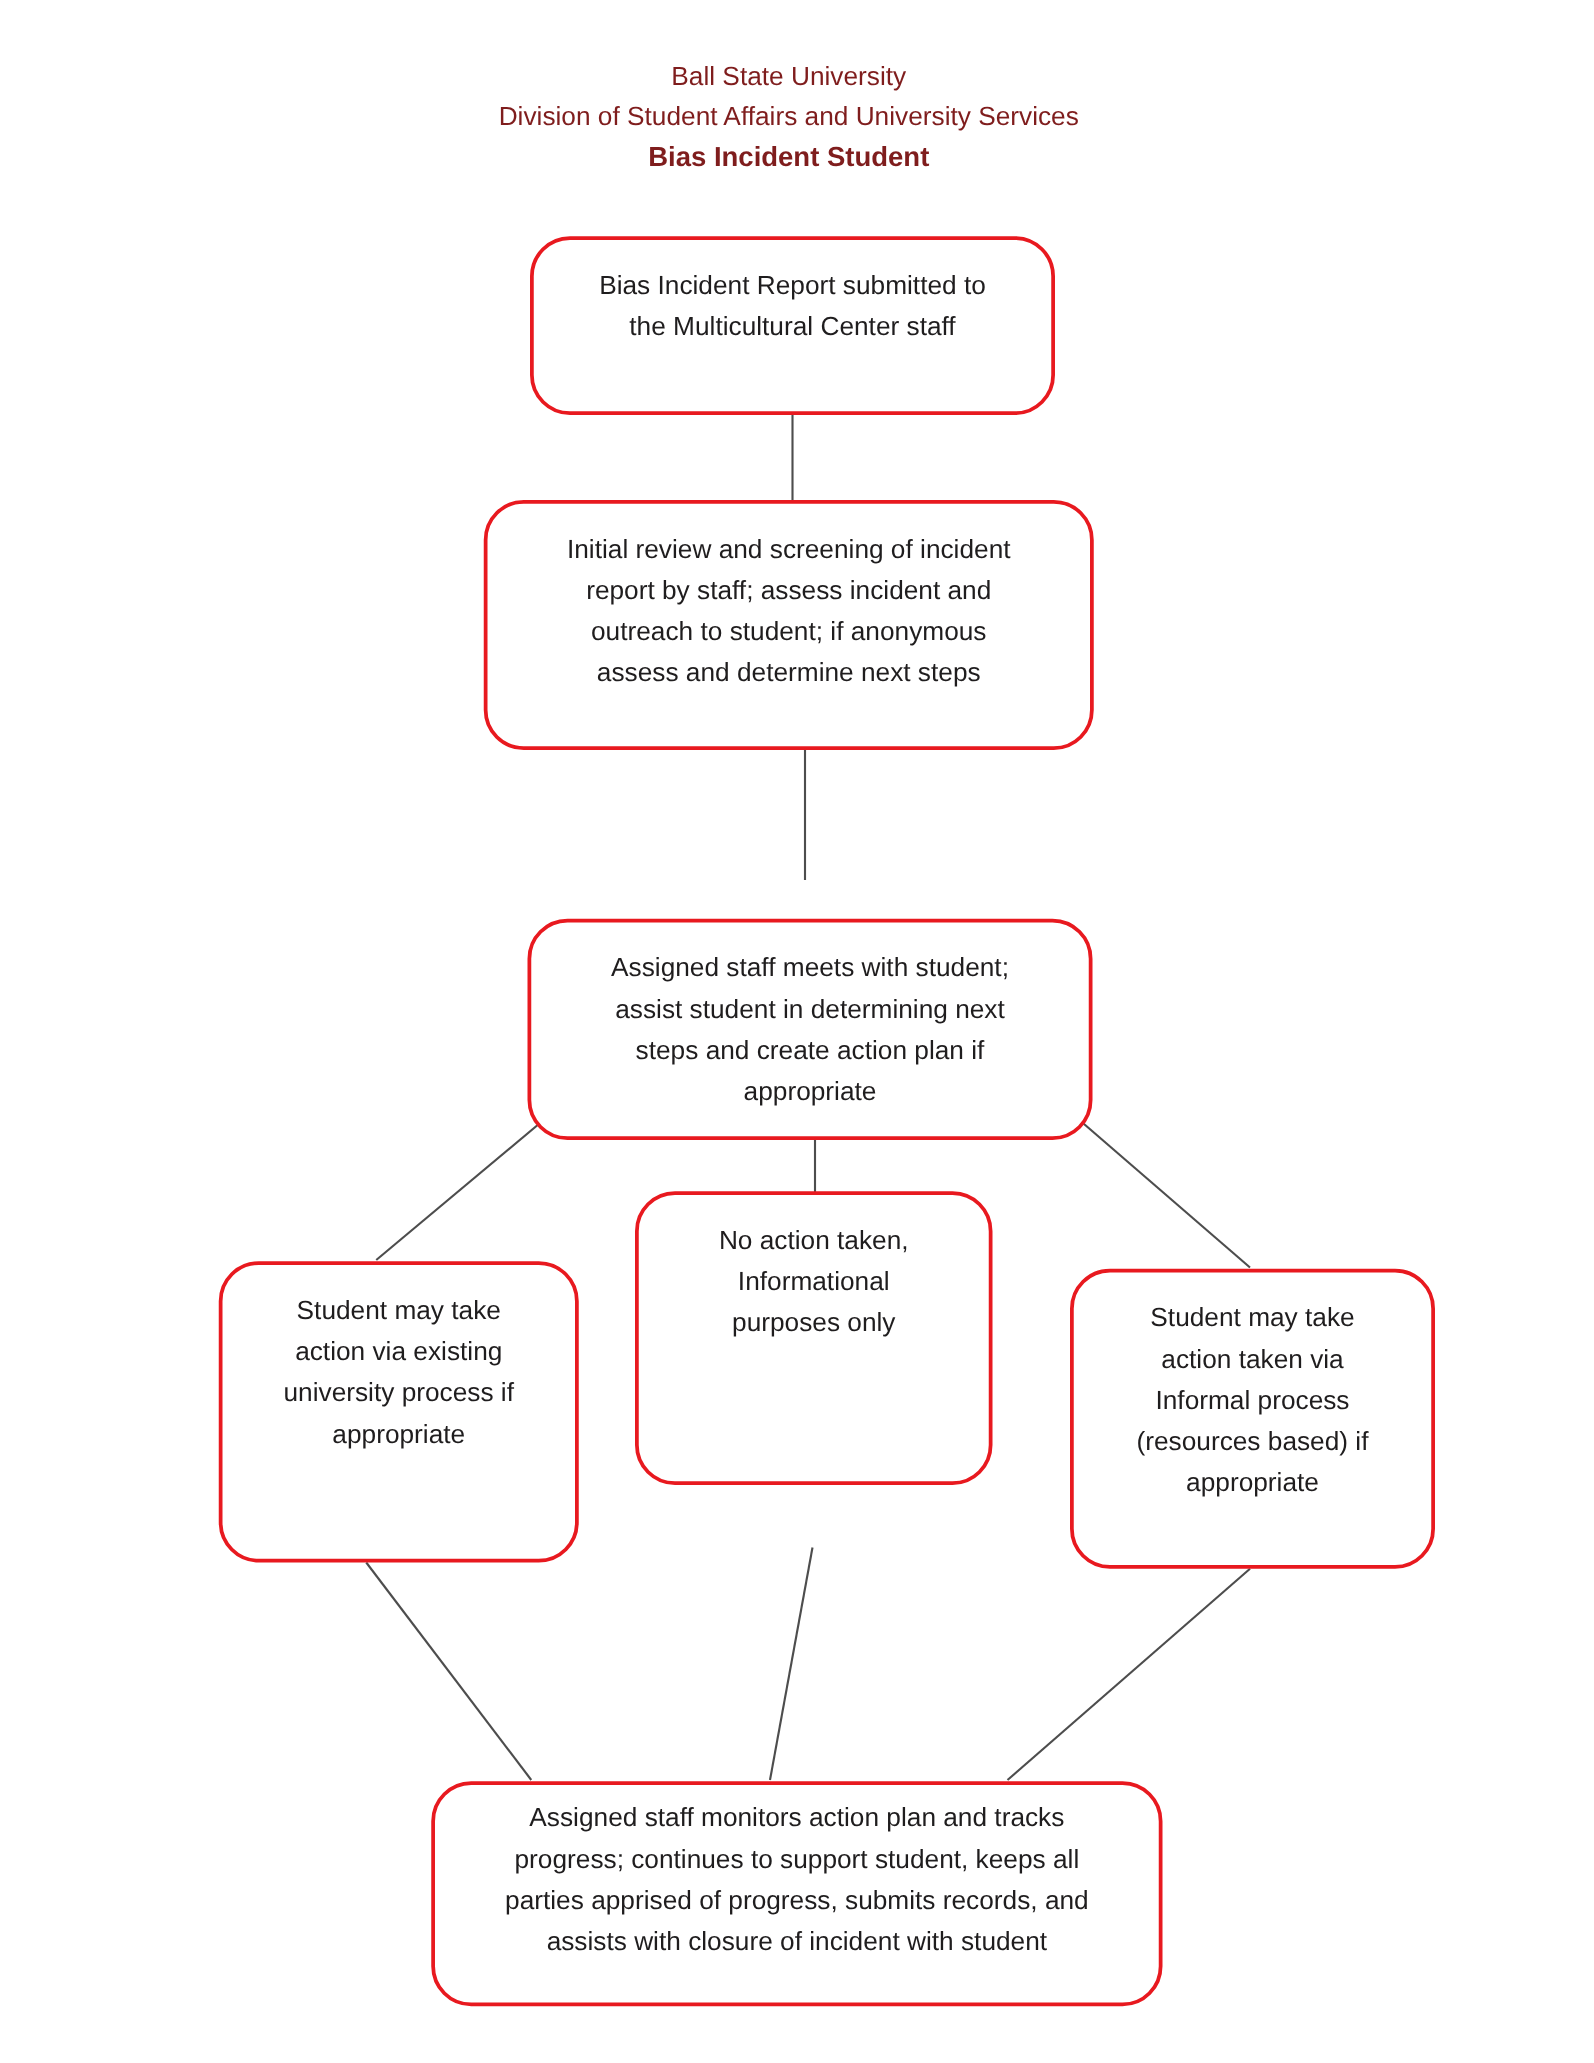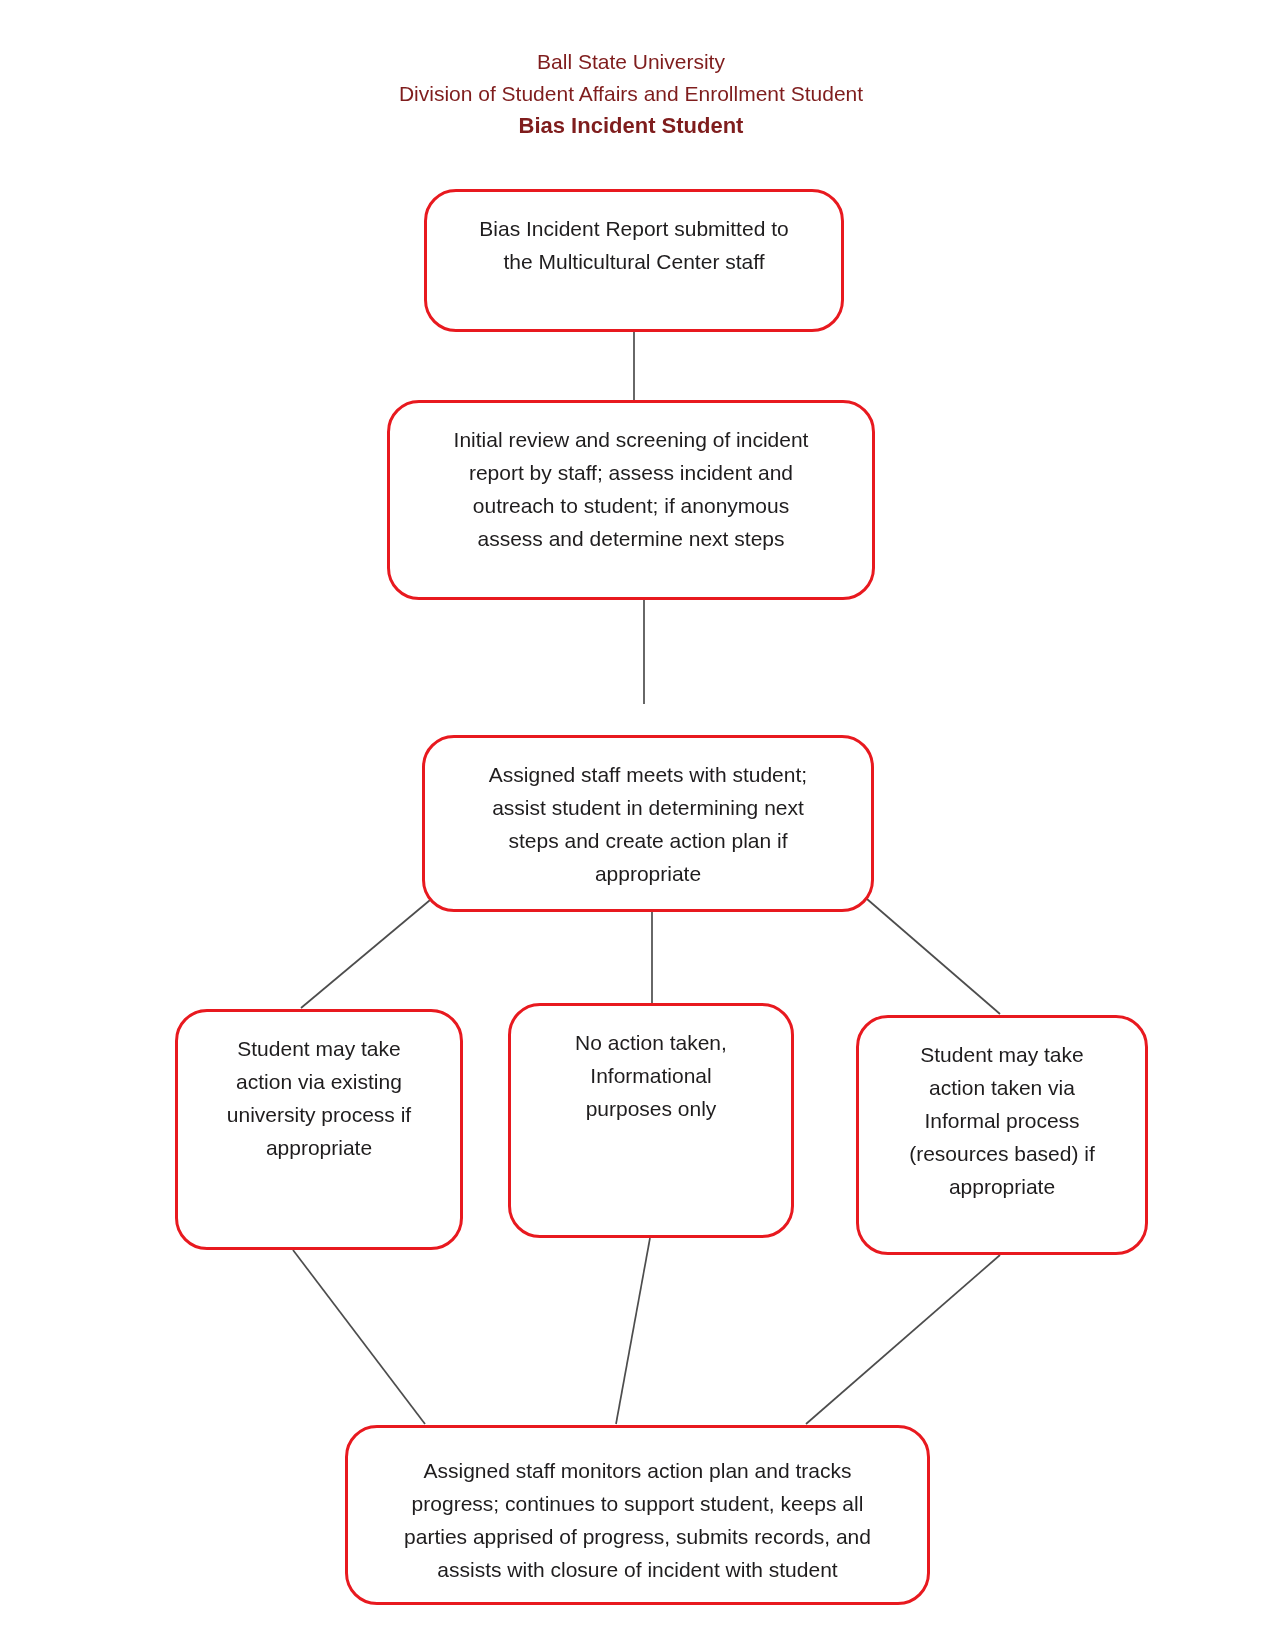--- a/index.html
+++ b/index.html
@@ -50,32 +50,32 @@
     font-size: 21px;
     line-height: 33px;
     text-align: center;
     white-space: pre-line;
     padding: 20px 8px 0 8px;
   }
   .node-report      { left: 424px; top: 189px;  width: 420px; height: 143px; }
   .node-review      { left: 387px; top: 400px;  width: 488px; height: 200px; }
   .node-meeting     { left: 422px; top: 703px;  width: 452px; height: 177px; margin-top: 32px; }
   .node-university  { left: 175px; top: 1009px; width: 288px; height: 241px; }
-  .node-noaction    { left: 508px; top: 1003px; width: 286px; height: 235px; }
+  .node-noaction    { left: 508px; top: 953px; width: 286px; height: 235px; }
   .node-informal    { left: 856px; top: 1015px; width: 292px; height: 240px; }
-  .node-monitoring  { left: 345px; top: 1425px; width: 585px; height: 180px; padding-top: 26px; }
+  .node-monitoring  { left: 345px; top: 1425px; width: 585px; height: 180px; padding-top: 10px; }
 </style>
 </head>
 <body>
 
 <div class="page">
 
   <div class="title-block">
     <div>Ball State University</div>
-    <div>Division of Student Affairs and Enrollment Student</div>
+    <div>Division of Student Affairs and University Services</div>
     <div class="bold-line">Bias Incident Student</div>
   </div>
 
   <svg class="edges-svg" viewBox="0 0 1275 1650">
     <line x1="634" y1="332" x2="634" y2="401"></line>
     <line x1="644" y1="570" x2="644" y2="704"></line>
     <line x1="454" y1="880" x2="301" y2="1008"></line>
     <line x1="652" y1="880" x2="652" y2="1003"></line>
     <line x1="845" y1="880" x2="1000" y2="1014"></line>
     <line x1="293" y1="1250" x2="425" y2="1424"></line>

